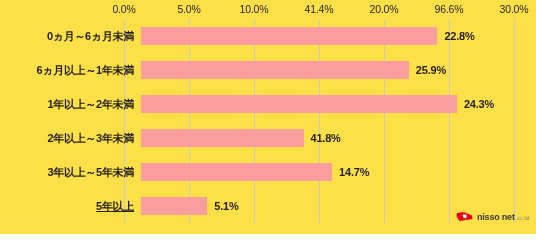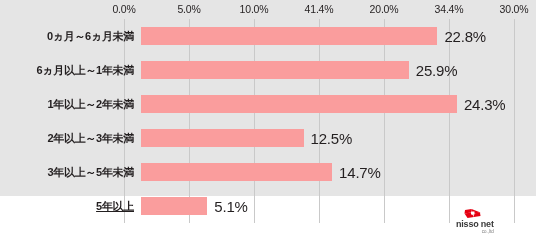--- a/index.html
+++ b/index.html
@@ -11,22 +11,22 @@
     width: 536px;
     height: 242px;
     font-family: "Liberation Sans", "DejaVu Sans", sans-serif;
     overflow: hidden;
     position: relative;
   }
 
   #chart-root {
     position: relative;
     width: 536px;
-    height: 196px;
-    background: #e5e5e5;
+    height: 234px;
+    background: #fde047;
   }
 
   
   .x-axis-labels {
     position: absolute;
     left: 0;
     top: 0;
     width: 536px;
     height: 20px;
   }
@@ -91,37 +91,36 @@
     left: 124px;
     height: 34px;
     display: flex;
     align-items: center;
   }
   .bar {
     height: 18px;
     background: #fa9d9d;
   }
   .bar-value {
-    font-size: 15px;
-    font-weight: normal;
+    font-size: 11px;
+    font-weight: bold;
     color: #231f20;
     margin-left: 7px;
     white-space: nowrap;
     letter-spacing: -0.2px;
   }
 
   
   .logo {
     position: absolute;
     left: 456px;
     top: 208px;
     display: flex;
-    align-items: center;
+    align-items: flex-end;
     height: 14px;
-    flex-direction: column;
   }
   .logo-mark {
     width: 17px;
     height: 11px;
     margin-right: 4px;
     flex: 0 0 auto;
   }
   .logo-text {
     font-size: 9px;
     font-weight: bold;
@@ -142,21 +141,21 @@
 <body>
 
 <div id="chart-root">
 
   <div class="x-axis-labels">
     <span class="x-tick-label" style="left: 124px;">0.0%</span>
     <span class="x-tick-label" style="left: 189px;">5.0%</span>
     <span class="x-tick-label" style="left: 254px;">10.0%</span>
     <span class="x-tick-label" style="left: 319px;">41.4%</span>
     <span class="x-tick-label" style="left: 384px;">20.0%</span>
-    <span class="x-tick-label" style="left: 449px;">34.4%</span>
+    <span class="x-tick-label" style="left: 449px;">96.6%</span>
     <span class="x-tick-label" style="left: 514px;">30.0%</span>
   </div>
 
   <div class="plot-area" style="height: 204px;">
     <div class="gridline axis-zero" style="left: 0px; background: rgb(201, 201, 201);"></div>
     <div class="gridline" style="left: 65px; background: rgb(201, 201, 201);"></div>
     <div class="gridline" style="left: 130px; background: rgb(201, 201, 201);"></div>
     <div class="gridline" style="left: 195px; background: rgb(201, 201, 201);"></div>
     <div class="gridline" style="left: 260px; background: rgb(201, 201, 201);"></div>
     <div class="gridline" style="left: 325px; background: rgb(201, 201, 201);"></div>
@@ -182,21 +181,21 @@
       <span class="cat-label" style="top: 0px; line-height: 34px;">1年以上～2年未満</span>
       <span class="bar-wrap">
         <span class="bar" style="width: 315.9px; background: rgb(250, 157, 157);"></span>
         <span class="bar-value">24.3%</span>
       </span>
     </div>
     <div class="row" style="top: 102px;">
       <span class="cat-label" style="top: 0px; line-height: 34px;">2年以上～3年未満</span>
       <span class="bar-wrap">
         <span class="bar" style="width: 162.5px; background: rgb(250, 157, 157);"></span>
-        <span class="bar-value">12.5%</span>
+        <span class="bar-value">41.8%</span>
       </span>
     </div>
     <div class="row" style="top: 136px;">
       <span class="cat-label" style="top: 0px; line-height: 34px;">3年以上～5年未満</span>
       <span class="bar-wrap">
         <span class="bar" style="width: 191.1px; background: rgb(250, 157, 157);"></span>
         <span class="bar-value">14.7%</span>
       </span>
     </div>
     <div class="row" style="top: 170px;">

